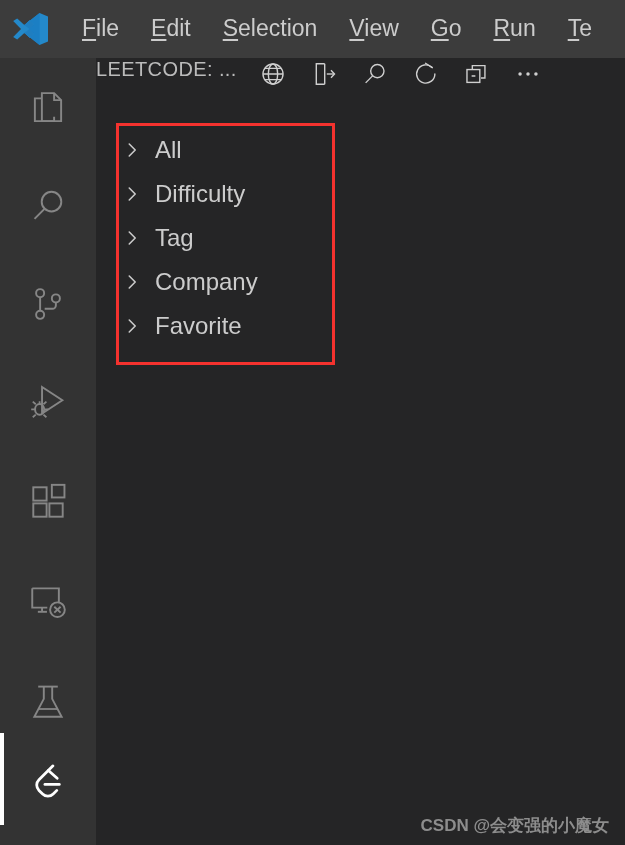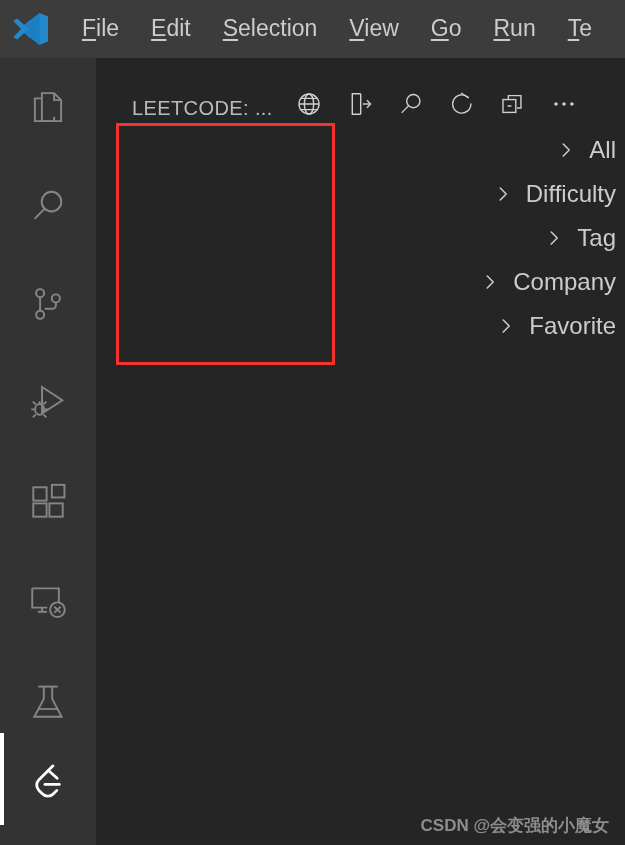--- a/index.html
+++ b/index.html
@@ -98,23 +98,22 @@
     width: 529px;
     height: 787px;
     background: #252526;
   }
   .panel-header {
     position: absolute;
     left: 0; top: 0;
     width: 529px;
     height: 62px;
     display: flex;
-    align-items: flex-end;
+    align-items: flex-start;
     box-sizing: border-box;
-    padding-left: 36px;
   }
   .panel-title {
     color: #bbbbbb;
     font-size: 20px;
     letter-spacing: 0.4px;
     white-space: nowrap;
     flex: 0 0 auto;
     margin-right: 20px;
     cursor: default;
   }
@@ -139,24 +138,23 @@
   .tree {
     position: absolute;
     left: 20px;
     top: 70px;
     width: 500px;
   }
   .tree-row {
     height: 44px;
     display: flex;
     align-items: center;
-    padding-left: 10px;
+    padding-left: 4px;
     box-sizing: border-box;
     cursor: pointer;
-    justify-content: flex-end;
   }
   .chevron {
     width: 24px;
     height: 24px;
     flex: 0 0 auto;
     margin-right: 11px;
     display: flex;
     align-items: center;
     justify-content: center;
   }

